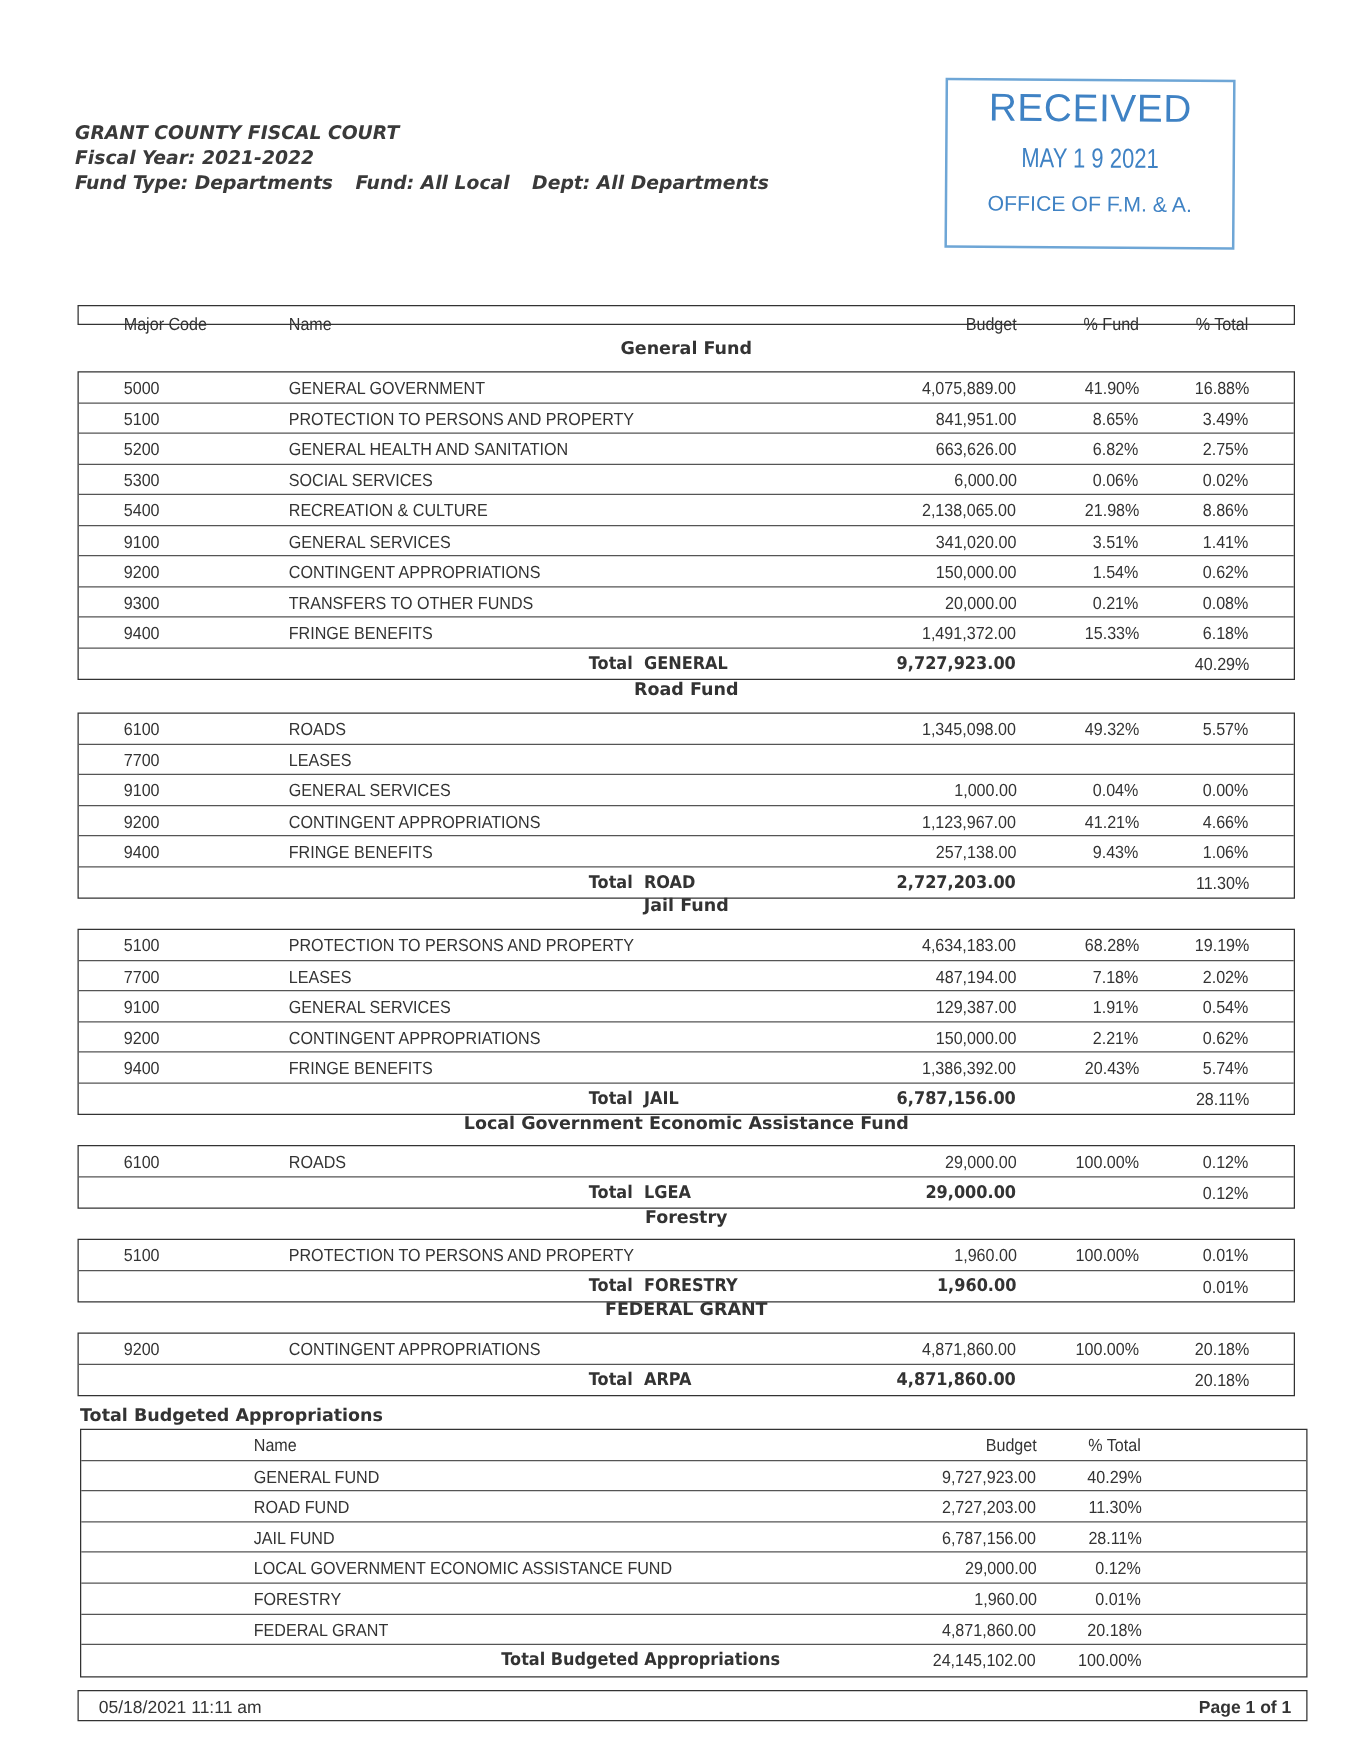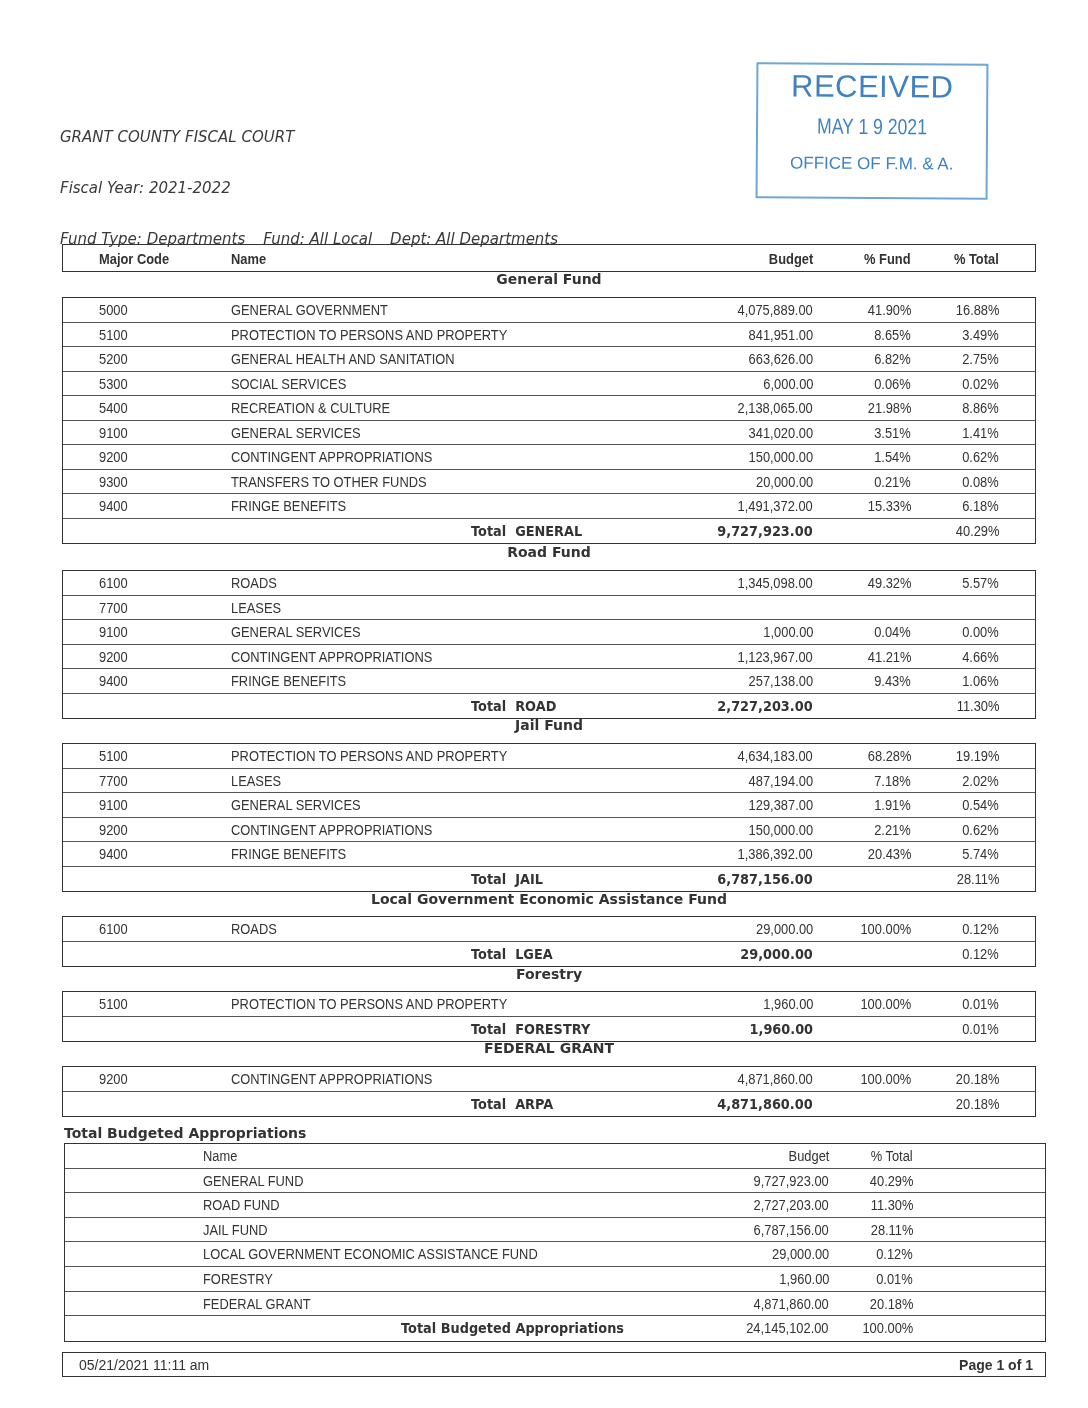--- a/index.html
+++ b/index.html
@@ -1,42 +1,42 @@
 <!DOCTYPE html>
 <html><head>
 <meta charset="utf-8">
 <style>
   * { box-sizing: border-box; margin: 0; padding: 0; }
   html, body { width: 1088px; height: 1408px; background: #ffffff; }
   body { position: relative; font-family: "DejaVu Sans", sans-serif; color: #2a2a2a; overflow: hidden; }
 
   .header { position: absolute; left: 60px; top: 96px; }
   .title { font-family: "DejaVu Sans", sans-serif; font-weight: bold; font-style: italic; font-size: 26px; color: #6b6b6b; letter-spacing: 0.2px; line-height: 30px; }
-  .subline { font-family: "DejaVu Sans", sans-serif; font-weight: normal; font-style: italic; font-size: 15px; color: #3a3a3a; line-height: 20px; margin-top: 31px; }
+  .subline { font-family: "DejaVu Sans", sans-serif; font-weight: bold; font-style: italic; font-size: 15px; color: #3a3a3a; line-height: 20px; }
   .subline .gap { display: inline-block; width: 18px; }
 
   .stamp { position: absolute; left: 756px; top: 63px; width: 232px; height: 136px; border: 2px solid #6ea6d6; transform: rotate(0.4deg); color: #3f82c4; text-align: center; }
   .stamp .s1 { font-family: "Liberation Sans", sans-serif; font-size: 31px; letter-spacing: 0.5px; margin-top: 3px; line-height: 38px; }
   .stamp .s2 { font-family: "Liberation Sans", sans-serif; font-size: 22px; margin-top: 8px; line-height: 26px; transform: scaleX(0.8); }
   .stamp .s3 { font-family: "Liberation Sans", sans-serif; font-size: 17px; margin-top: 14px; line-height: 20px; }
 
   .box { position: absolute; left: 62px; width: 974px; border: 1.5px solid #333; }
   .row { position: relative; height: 24.5px; border-bottom: 1.2px solid #555; font-family: "Liberation Sans", sans-serif; font-size: 14px; color: #333; }
   .row:last-child { border-bottom: none; }
   .row span { position: absolute; top: 4px; white-space: nowrap; transform: scaleX(0.92); transform-origin: left center; }
   .c-code { left: 36px; }
   .c-name { left: 168px; }
   .c-budget { right: 222px; text-align: right; transform-origin: right center !important; }
   .c-pfund { right: 124px; text-align: right; transform-origin: right center !important; }
   .c-ptotal { right: 36px; text-align: right; transform-origin: right center !important; }
   .total-row span { font-weight: bold; font-family: "DejaVu Sans", sans-serif; font-size: 14px; }
   .total-label { left: 408px; }
   .total-row .c-ptotal { font-weight: normal; font-family: "Liberation Sans", sans-serif; }
 
-  .hdrbox { top: 244px; height: 28px; font-weight: bold; }
+  .hdrbox { top: 244px; height: 16px; }
   .hdrbox .row { height: 26px; border: none; }
   .hdrbox .row span { top: 6px; }
 
   .section-label { position: absolute; left: 62px; width: 974px; text-align: center; font-family: "DejaVu Sans", sans-serif; font-weight: bold; font-size: 14px; color: #333; }
 
   .summary-title { position: absolute; left: 64px; top: 1125px; font-family: "DejaVu Sans", sans-serif; font-weight: bold; font-size: 14px; color: #333; }
   .sum-box { top: 1143px; left: 64px; width: 982px; }
   .sum-box .row { height: 24.6px; }
   .s-name { left: 138px; }
   .s-budget { right: 216px; transform-origin: right center !important; }
@@ -318,15 +318,15 @@
       <span class="s-ptotal">20.18%</span>
     </div>
     <div class="row">
       <span class="s-total-label">Total Budgeted Appropriations</span>
       <span class="s-budget">24,145,102.00</span>
       <span class="s-ptotal">100.00%</span>
     </div>
   </div>
 
 <div class="footer">
-  <span class="f-left">05/21/2021 11:11 am</span>
+  <span class="f-left">05/18/2021 11:11 am</span>
   <span class="f-right">Page 1 of 1</span>
 </div>
 
 </body></html>

